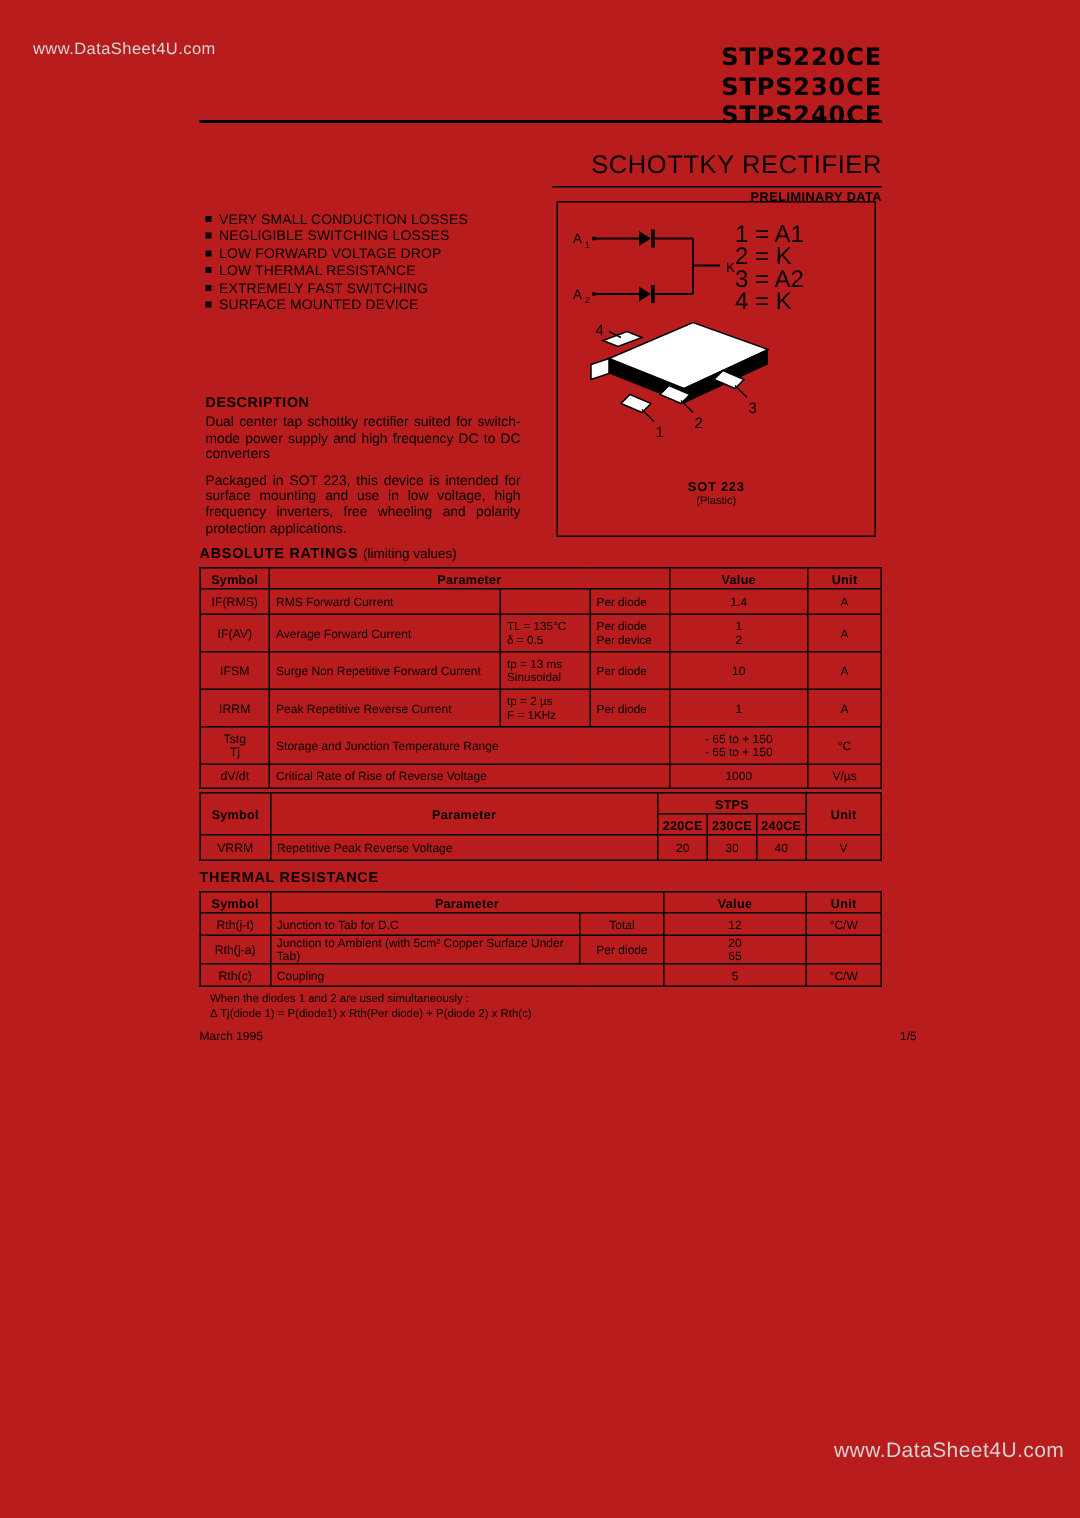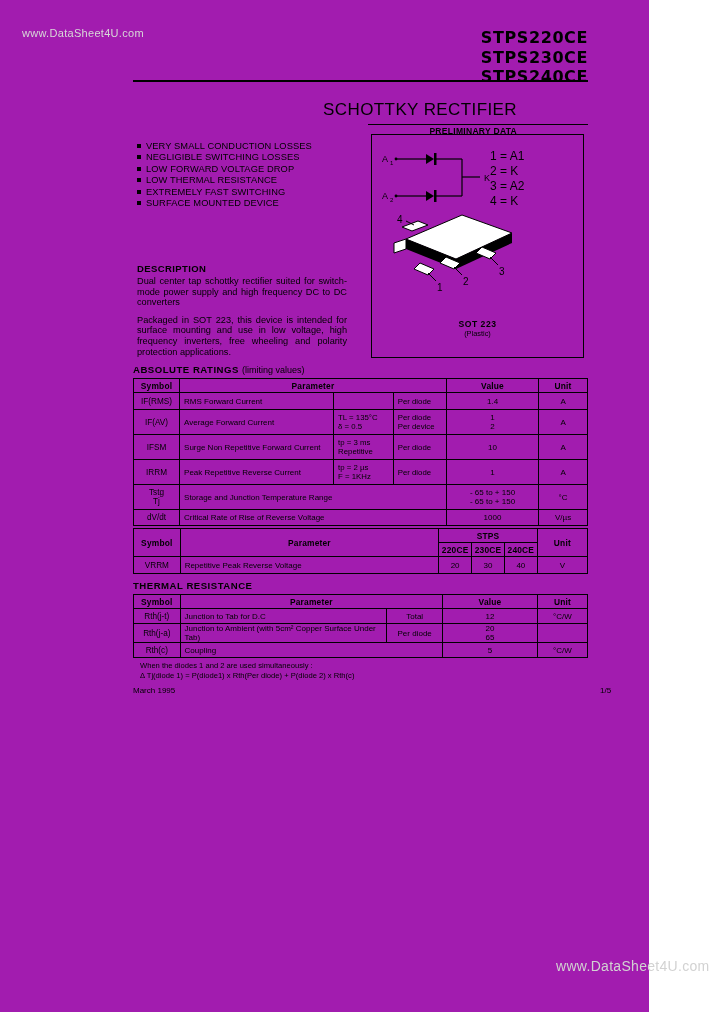--- a/index.html
+++ b/index.html
@@ -1,18 +1,18 @@
 <!DOCTYPE html>
 <html><head>
 <meta charset="utf-8">
 <style>
   html,body{margin:0;padding:0;background:#fff;}
   body{width:720px;height:1012px;position:relative;
        font-family:"Liberation Sans", sans-serif;color:#000;overflow:hidden;}
-  .page{position:absolute;left:0;top:0;width:649px;height:1012px;background:#a21caf;}
+  .page{position:absolute;left:0;top:0;width:720px;height:1012px;background:#b91c1c;}
 
   
   .wm{position:absolute;color:#d8d8d8;letter-spacing:.3px;}
   .wm-top{left:22px;top:27px;font-size:11px;}
   .wm-bot{left:556px;top:958px;font-size:14px;color:#d2d2d2;}
 
   
   .hdr{position:absolute;left:133px;top:28px;width:455px;height:52px;}
   .logo-wrap{position:absolute;left:0;top:2px;display:flex;align-items:flex-start;}
   .logo-mark{width:52px;height:34px;margin-right:7px;}
@@ -38,21 +38,21 @@
                 vertical-align:1px;}
 
   
   .desc-h{position:absolute;left:137px;top:263px;font-size:9.5px;font-weight:bold;letter-spacing:.4px;}
   .desc{position:absolute;left:137px;top:276px;width:222px;font-size:9.2px;line-height:10.6px;
         text-align:justify;}
   .desc p{margin:0 12px 7px 0;}
 
   
   .pkgbox{position:absolute;left:371px;top:134px;width:211px;height:222px;border:1px solid #000;}
-  .pinmap{position:absolute;left:118px;top:14px;font-size:12px;line-height:15px;}
+  .pinmap{position:absolute;left:118px;top:14px;font-size:16px;line-height:15px;}
   .pkgname{position:absolute;left:0;right:0;top:184px;text-align:center;font-size:8.6px;
            font-weight:bold;letter-spacing:.5px;}
   .pkgsub{position:absolute;left:0;right:0;top:194px;text-align:center;font-size:7.4px;}
 
   
   .sec{position:absolute;font-size:9.6px;font-weight:bold;letter-spacing:.5px;}
   .sec .light{font-weight:normal;letter-spacing:0;font-size:9px;}
 
   
   table{border-collapse:collapse;position:absolute;font-size:8px;border-radius:18px;}
@@ -207,22 +207,22 @@
         <div>1</div>
         <div>2</div>
       </td>
       <td class="c">A</td>
     </tr>
 
     <tr>
       <td class="sym" style="height:24px;">IFSM</td>
       <td class="l">Surge Non Repetitive Forward Current</td>
       <td class="cond">
-        <div>tp = 3 ms</div>
-        <div>Repetitive</div>
+        <div>tp = 13 ms</div>
+        <div>Sinusoidal</div>
       </td>
       <td class="cond">Per diode</td>
       <td class="c">10</td>
       <td class="c">A</td>
     </tr>
 
     <tr>
       <td class="sym" style="height:24px;">IRRM</td>
       <td class="l">Peak Repetitive Reverse Current</td>
       <td class="cond">

